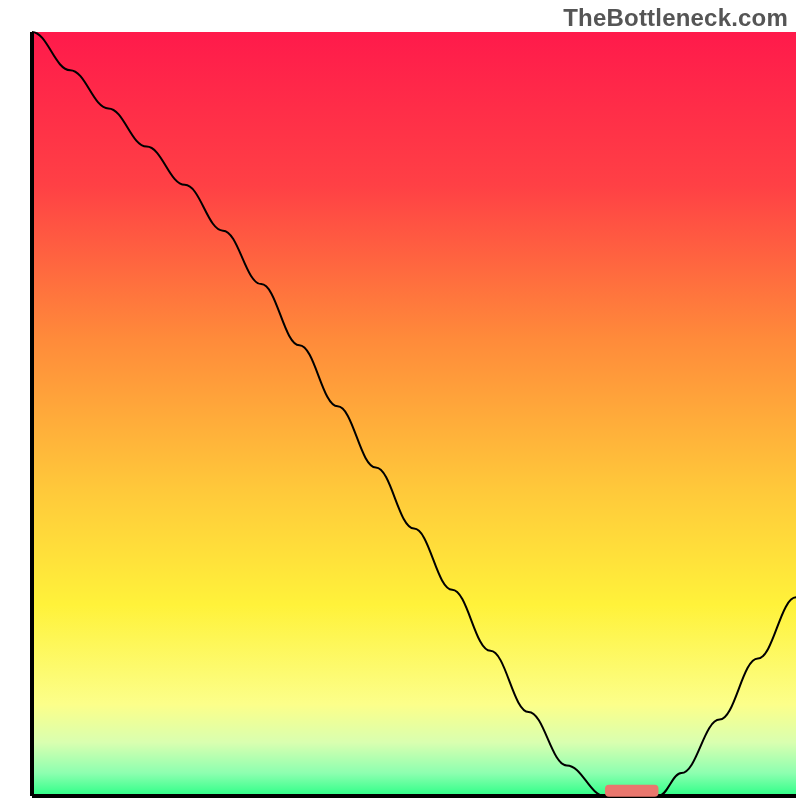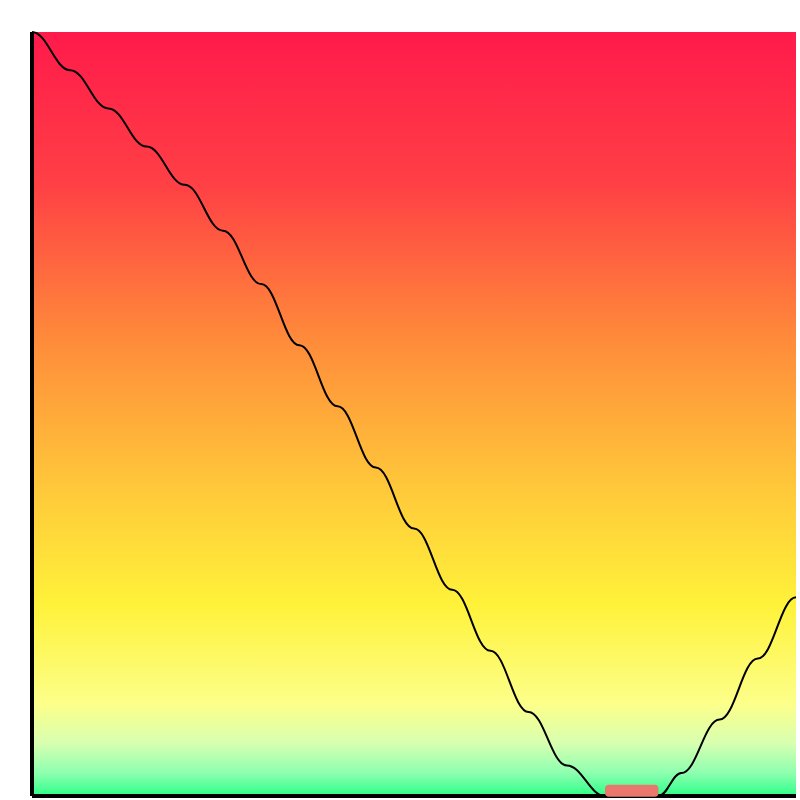--- a/index.html
+++ b/index.html
@@ -31,20 +31,21 @@
     left: 0;
     width: 800px;
     height: 800px;
   }
 </style>
 </head>
 <body>
 
 <div class="chart-container">
 
+  <div class="watermark">TheBottleneck.com</div>
 
   <svg class="chart-svg" viewBox="0 0 800 800">
     <defs>
       <linearGradient id="bg-grad" x1="0" y1="0" x2="0" y2="1">
           <stop offset="0%" stop-color="#ff1a4b"></stop>
           <stop offset="20%" stop-color="#ff4045"></stop>
           <stop offset="40%" stop-color="#ff8a3a"></stop>
           <stop offset="60%" stop-color="#ffc93a"></stop>
           <stop offset="75%" stop-color="#fff23a"></stop>
           <stop offset="88%" stop-color="#fcff8a"></stop>

